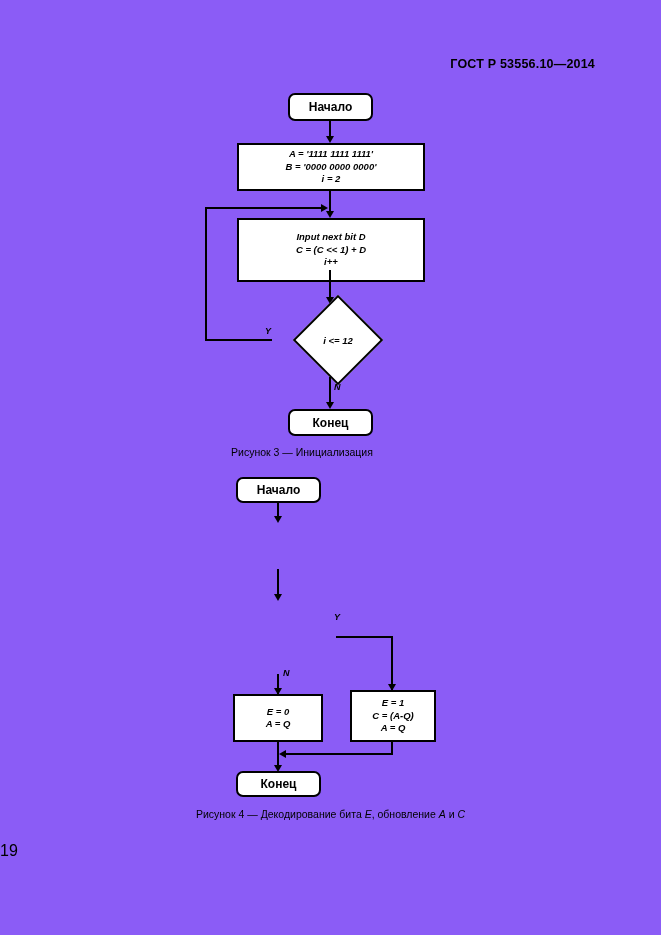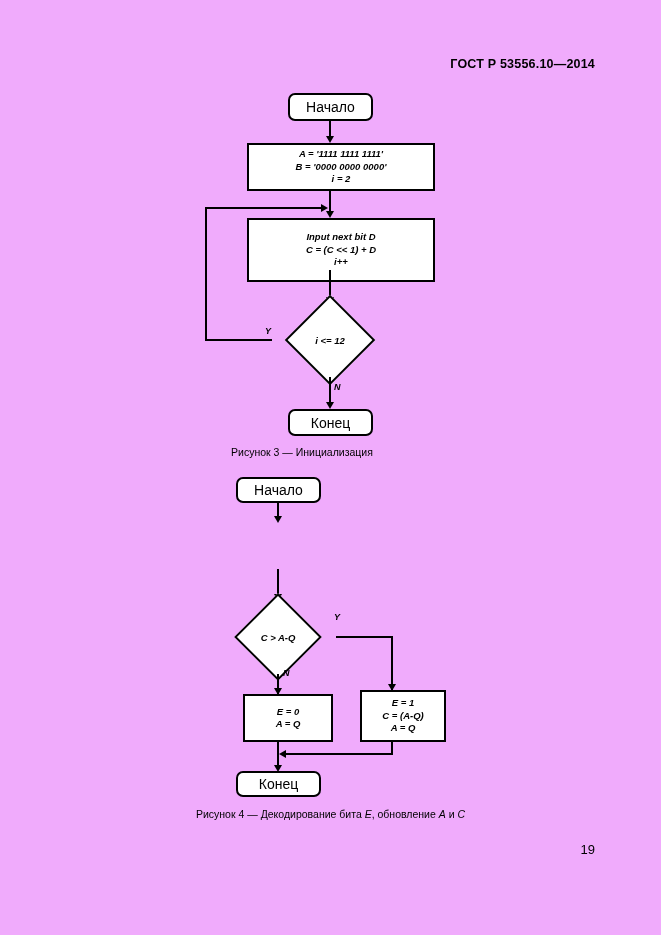--- a/index.html
+++ b/index.html
@@ -8,41 +8,40 @@
     background: #ffffff;
   }
   body {
     font-family: "Liberation Sans", sans-serif;
     color: #000000;
   }
   #page {
     position: relative;
     width: 661px;
     height: 935px;
-    background: #f0abfc;
+    background: #8b5cf6;
     overflow: hidden;
   }
   .abs { position: absolute; }
 
   
   #doc-header {
     left: 0; top: 57px;
     width: 595px;
     text-align: right;
     font-size: 12.5px;
     font-weight: bold;
     letter-spacing: 0.2px;
   }
 
   
   #page-number {
     left: 0; top: 842px;
     width: 595px;
-    text-align: right;
-    font-size: 13px;
+    font-size: 16px;
   }
 
   
   .figure-caption {
     font-size: 10.5px;
     text-align: center;
     white-space: nowrap;
   }
   .figure-caption i { font-style: italic; }
 
@@ -51,28 +50,28 @@
     box-sizing: border-box;
     display: flex;
     align-items: center;
     justify-content: center;
     text-align: center;
     background: #ffffff;
     border: 2px solid #000000;
   }
   .node-terminator {
     border-radius: 7px;
-    font-size: 14px;
+    font-size: 12px;
+    font-weight: bold;
   }
   .node-process {
     font-size: 9.5px;
     font-style: italic;
     font-weight: bold;
     line-height: 1.30;
-    margin-left: 10px;
   }
   .node-process .ln { display: block; white-space: nowrap; }
 
   
   .node-decision {
     position: absolute;
     display: block;
     border: none;
     background: transparent;
   }
@@ -157,21 +156,21 @@
       <div>
         <span class="ln">Input next bit D</span>
         <span class="ln">C = (C &lt;&lt; 1) + D</span>
         <span class="ln">i++</span>
       </div>
     </div>
 
     <div class="line-v abs" style="left:329px; top:270px; width:2px; height:30px;"></div>
     <div class="arrow-down abs" style="left:326px; top:297px;"></div>
 
-    <div class="node-decision abs" style="left:270px; top:303px; width:120px; height:74px;">
+    <div class="node-decision abs" style="left:278px; top:303px; width:120px; height:74px;">
       <div class="dia" style="width:60px; height:60px;"></div>
       <div class="dia-label">i &lt;= 12</div>
     </div>
 
     <div class="branch-label abs" style="left:265px; top:326px;">Y</div>
     <div class="line-h abs" style="left:205px; top:339px; width:67px; height:2px;"></div>
     <div class="line-v abs" style="left:205px; top:207px; width:2px; height:134px;"></div>
     <div class="line-h abs" style="left:205px; top:207px; width:118px; height:2px;"></div>
     <div class="arrow-right abs" style="left:321px; top:204px;"></div>
 
@@ -194,24 +193,20 @@
       <span>Начало</span>
     </div>
 
     <div class="line-v abs" style="left:277px; top:503px; width:2px; height:18px;"></div>
     <div class="arrow-down abs" style="left:274px; top:516px;"></div>
 
 
     <div class="line-v abs" style="left:277px; top:569px; width:2px; height:28px;"></div>
     <div class="arrow-down abs" style="left:274px; top:594px;"></div>
 
-    <div class="node-decision abs" style="left:218px; top:600px; width:120px; height:74px;">
-      <div class="dia" style="width:58px; height:58px;"></div>
-      <div class="dia-label">C &gt; A-Q</div>
-    </div>
 
     <div class="branch-label abs" style="left:334px; top:612px;">Y</div>
     <div class="line-h abs" style="left:336px; top:636px; width:57px; height:2px;"></div>
     <div class="line-v abs" style="left:391px; top:636px; width:2px; height:54px;"></div>
     <div class="arrow-down abs" style="left:388px; top:684px;"></div>
 
     <div class="branch-label abs" style="left:283px; top:668px;">N</div>
     <div class="line-v abs" style="left:277px; top:674px; width:2px; height:20px;"></div>
     <div class="arrow-down abs" style="left:274px; top:688px;"></div>
 

